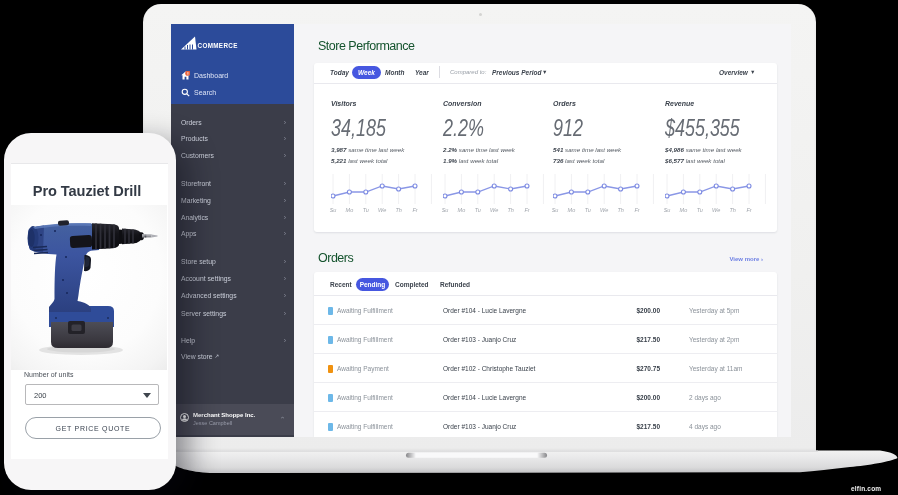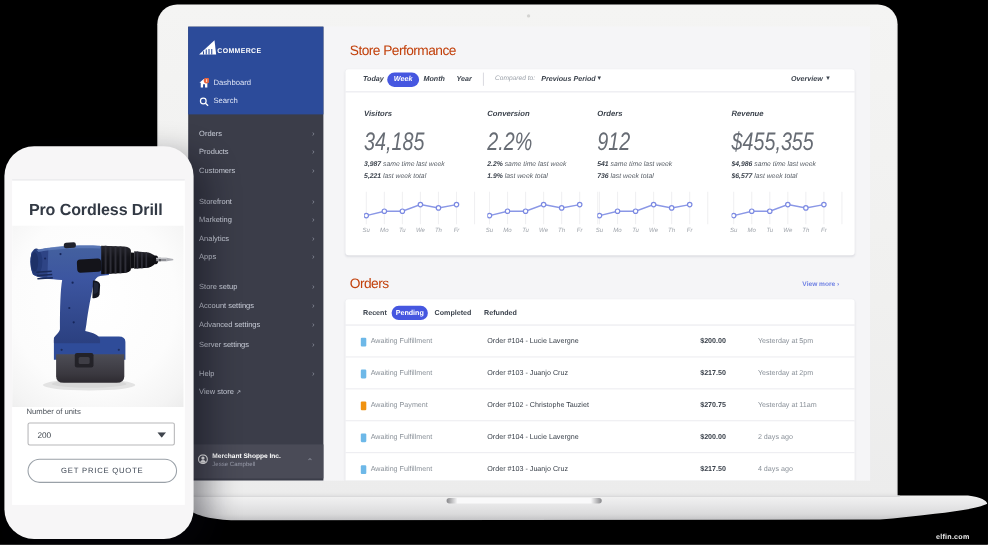--- a/index.html
+++ b/index.html
@@ -17,21 +17,21 @@
 
 #sidebar { position:absolute; left:0; top:0; width:123px; height:413px; background:#3b3d49; }
 #sidetop { position:absolute; left:0; top:0; width:123px; height:80px; background:#2c4b9a; }
 .mitem { position:absolute; left:0; width:123px; height:16px; display:flex; align-items:center;
   color:#ccd0db; font-size:6.8px; padding-left:10px; }
 .mitem .chev { position:absolute; right:8px; color:#8b8f9c; font-size:7px; }
 #merchant { position:absolute; left:0; top:380px; width:123px; height:31px; background:#4a4b57; }
 
 
 #main { position:absolute; left:123px; top:0; width:495px; height:413px; }
-.h1 { font-size:12.5px; color:#c2410c; font-weight:400; letter-spacing:-0.5px; }
+.h1 { font-size:12.5px; color:#14532d; font-weight:400; letter-spacing:-0.5px; }
 .card { position:absolute; background:#fff; border-radius:3px; box-shadow:0 1px 2px rgba(60,64,90,0.12); }
 .pill { background:#4657e0; color:#fff; border-radius:8px; font-weight:700; }
 .tabtxt { color:#3c434d; font-weight:700; font-size:6.5px; }
 
 .metric { position:absolute; top:37px; width:105px; }
 .mlab { font-size:7px; font-weight:bold; color:#3c434d; }
 .mnum { font-size:23px; font-weight:300; color:#676c74; margin-top:8px; line-height:26px; transform:scaleX(0.78); transform-origin:0 50%; white-space:nowrap; }
 .msub { font-size:6.2px; color:#555b63; margin-top:4.5px; }
 .msub b { color:#3c434d; }
 .spark { position:absolute; top:74px; left:0; }
@@ -167,21 +167,21 @@
 </svg>
 <div class="days">
                 <span style="left:-4px">Su</span>
                 <span style="left:12.4px">Mo</span>
                 <span style="left:28.8px">Tu</span>
                 <span style="left:45.2px">We</span>
                 <span style="left:61.6px">Th</span>
                 <span style="left:78px">Fr</span>
               </div>
             </div>
-          <div class="metric" style="left:229px">
+          <div class="metric" style="left:239px">
               <div class="mlab">Orders</div>
               <div class="mnum">912</div>
               <div class="msub"><b>541</b> same time last week</div>
               <div class="msub"><b>736</b> last week total</div>
               <svg class="spark" width="102" height="30" viewBox="0 0 102 30">
 <path d="M2,0V30M18.4,0V30M34.8,0V30M51.2,0V30M67.6,0V30M84,0V30M100.4,0V30" stroke="#f0f0f2" stroke-width="1"></path>
 <polyline points="2,22 18.4,18 34.8,18 51.2,12 67.6,15 84,12" fill="none" stroke="#8a97e6" stroke-width="1.3"></polyline>
 <g fill="#fff" stroke="#7c8ae2" stroke-width="1.1">
                   <circle cx="2" cy="22" r="2"></circle>
                   <circle cx="18.4" cy="18" r="2"></circle>
@@ -292,21 +292,21 @@
         <stop offset="1" stop-color="#87878a"></stop>
       </linearGradient>
     </defs>
     <path d="M 30,0.5 L 730,0.5 C 742,2 747,5 747.5,8 C 741,11.5 718,15.5 700,17 C 682,19 665,21.3 650,22.3 L 60,23 C 40,22 24,17.5 20,11.5 C 18,7 22,1.5 30,0.5 Z" fill="url(#bgrad)"></path>
     <rect x="24" y="0.5" width="644" height="1.3" fill="#dadadb"></rect>
     <rect x="256" y="2.8" width="141" height="5" rx="2.5" fill="url(#ngrad)"></rect>
   </svg>
 
   <div id="phone">
     <div id="pscreen">
-      <div style="position:absolute;left:-2px;top:20px;width:156px;text-align:center;font-size:14.6px;font-weight:bold;color:#333a45;letter-spacing:-0.1px;">Pro Cordless Drill</div>
+      <div style="position:absolute;left:-2px;top:20px;width:156px;text-align:center;font-size:14.6px;font-weight:bold;color:#333a45;letter-spacing:-0.1px;">Pro Tauziet Drill</div>
       <svg style="position:absolute;left:0;top:42px;" width="156" height="165" viewBox="0 0 156 165">
         <defs>
           <linearGradient id="dbody" x1="0" y1="0" x2="0" y2="1">
             <stop offset="0" stop-color="#44619f"></stop>
             <stop offset="0.35" stop-color="#3c55a0"></stop>
             <stop offset="1" stop-color="#2b4080"></stop>
           </linearGradient>
           <linearGradient id="dbat" x1="0" y1="0" x2="0" y2="1">
             <stop offset="0" stop-color="#4d4d56"></stop>
             <stop offset="0.7" stop-color="#3a383f"></stop>

